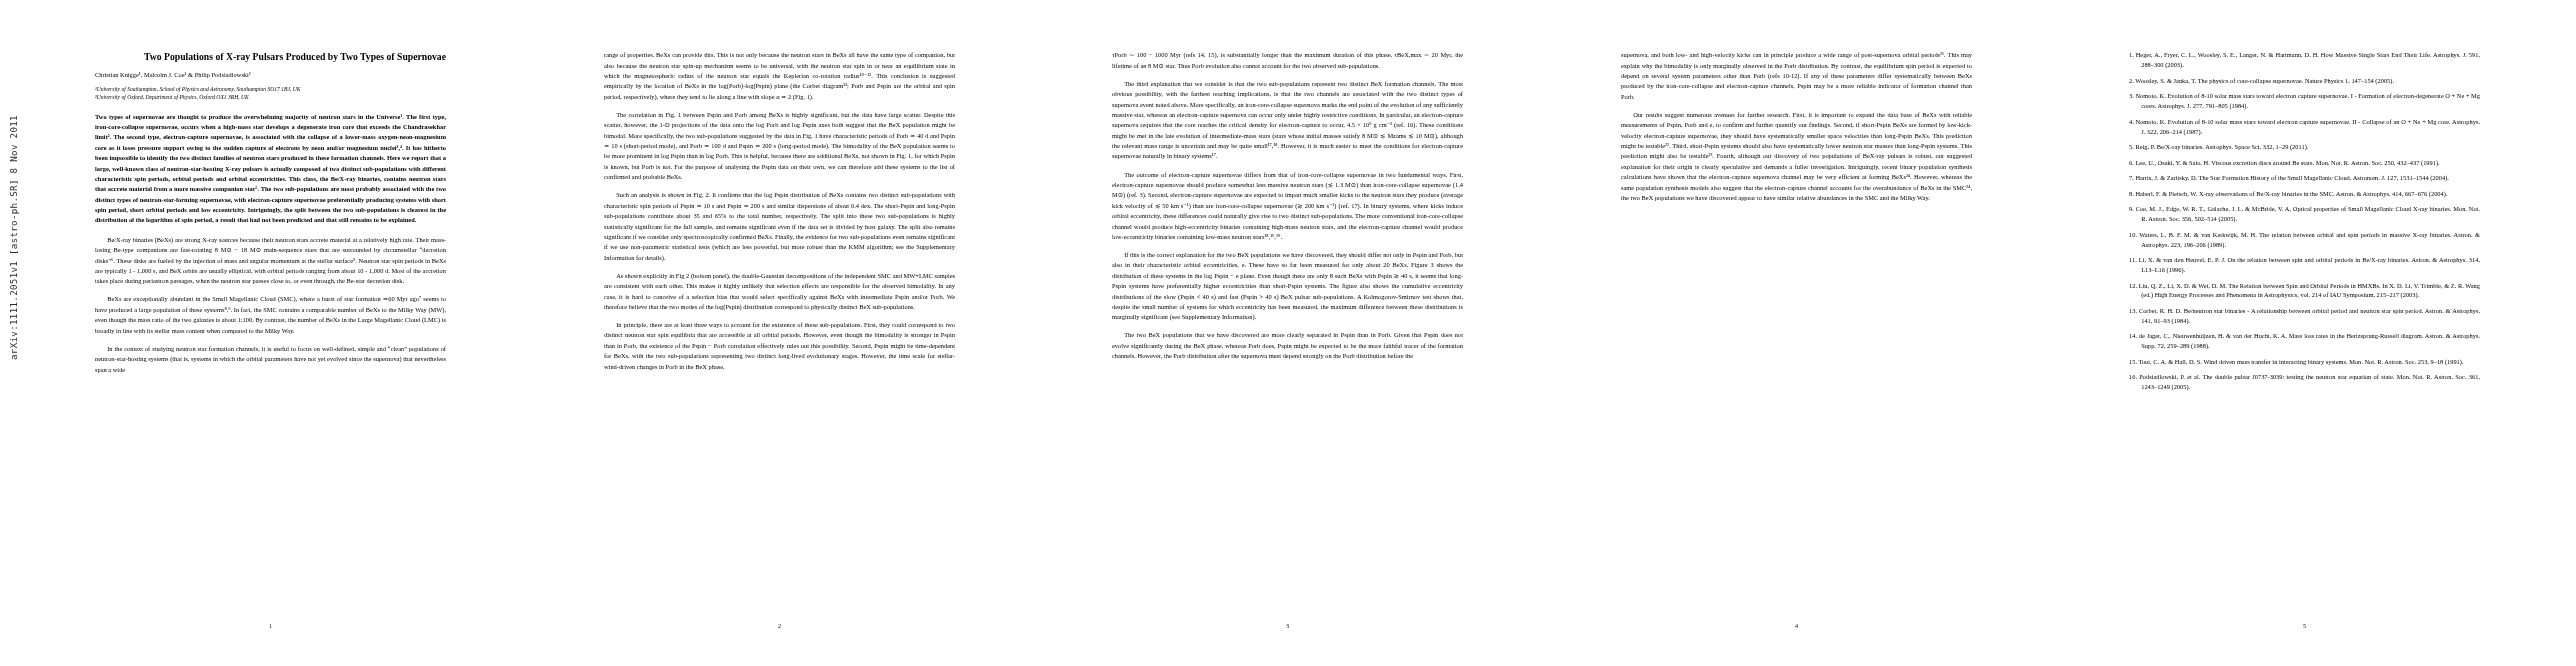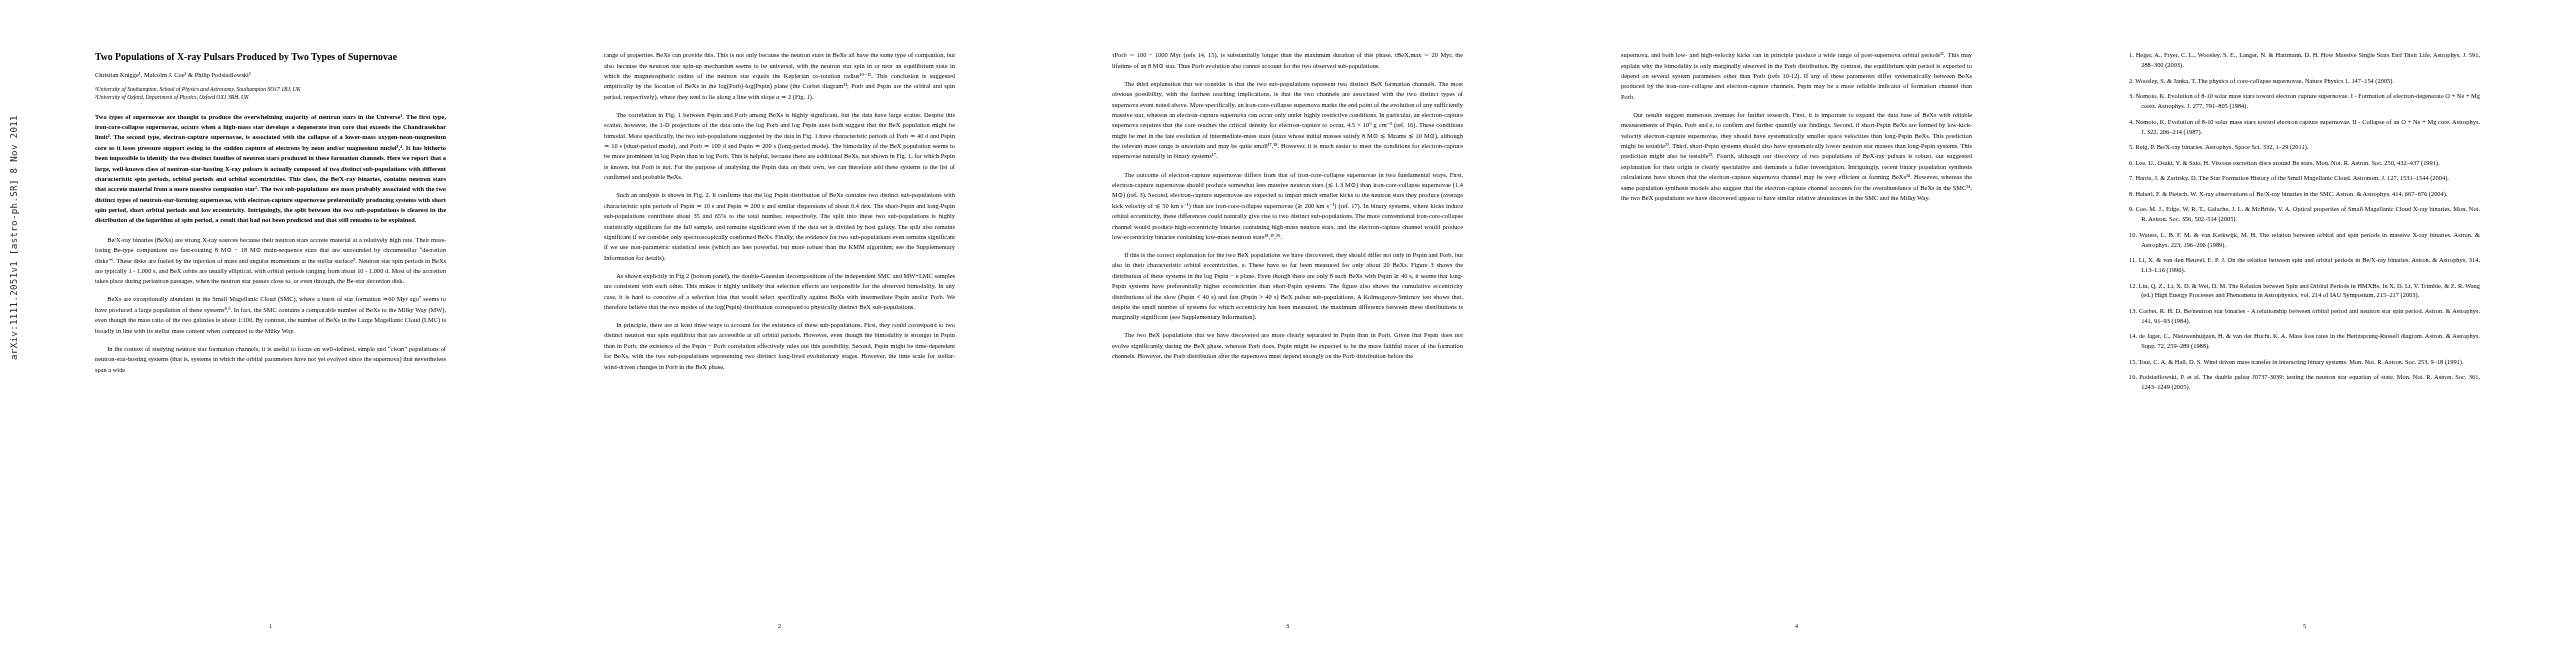--- a/index.html
+++ b/index.html
@@ -23,21 +23,21 @@
     background: #ffffff;
   }
   .page-inner {
     padding: 42px 62px 0 62px;
   }
   .paper-title {
     font-size: 9.7px;
     font-weight: bold;
     line-height: 1.35;
     margin: 0 0 7.8px 0;
-    text-align: left;
+    text-align: right;
   }
   .authors {
     font-size: 6.4px;
     margin: 0 0 6.7px 0;
   }
   .affil {
     font-size: 5.6px;
     font-style: italic;
     line-height: 1.5;
     margin: 0;

